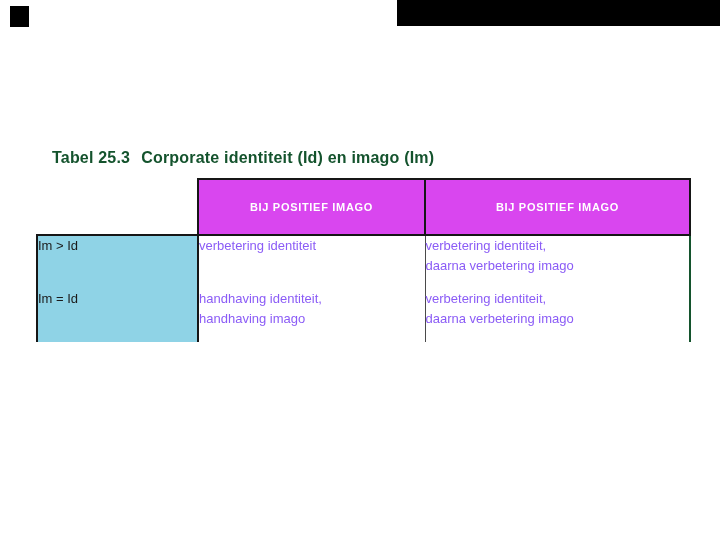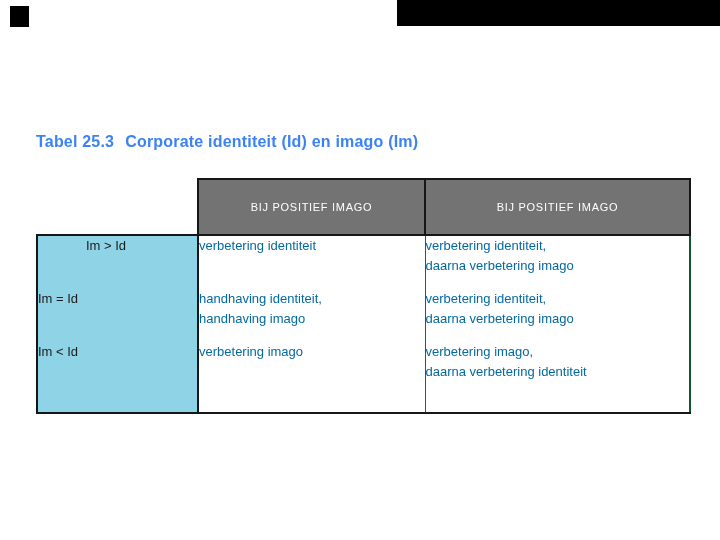--- a/index.html
+++ b/index.html
@@ -4,45 +4,45 @@
 <style>
   html,body{margin:0;padding:0;background:#ffffff;}
   .slide{
     position:relative;width:720px;height:540px;background:#ffffff;overflow:hidden;
     font-family:"Liberation Sans",sans-serif;color:#1b1b1b;
   }
   .blk{position:absolute;background:#000000;}
   .blk.sq{left:10px;top:6px;width:19px;height:21px;}
   .blk.bar{left:397px;top:0;width:323px;height:26px;}
   .title{
-    position:absolute;left:36px;top:133px;margin:0;
-    font-size:16px;font-weight:bold;color:#3b82f6;letter-spacing:0.2px;white-space:nowrap;
+    position:absolute;left:36px;top:133px;margin:16px;
+    font-size:16px;font-weight:bold;color:#14532d;letter-spacing:0.2px;white-space:nowrap;
   }
   .title .t-label{margin-right:11px;}
   table.tbl{
     position:absolute;left:36px;top:178px;
     border-collapse:collapse;table-layout:fixed;border-spacing:0;
   }
   .tbl td,.tbl th{padding:0;}
   .corner{background:transparent;border:none;}
   .hcell{
-    background:#737373;color:#ffffff;
-    font-size:11px;font-weight:normal;letter-spacing:0.7px;
+    background:#d946ef;color:#ffffff;
+    font-size:11px;font-weight:bold;letter-spacing:0.7px;
     text-align:center;vertical-align:middle;height:54px;
     border:2px solid #161616;
   }
   .label{
     background:#8FD3E6;vertical-align:top;
     border-left:2px solid #161616;border-right:2px solid #161616;
     padding:10px 8px 0 8px;font-size:13px;line-height:20px;color:#1b1b1b;
   }
-  tr.r1 .label{border-top:2px solid #161616;padding-left:48px;}
+  tr.r1 .label{border-top:2px solid #161616;}
   .cell{
     background:#ffffff;vertical-align:top;
-    padding:10px 8px 0 8px;font-size:13px;line-height:20px;color:#0369a1;
+    padding:10px 8px 0 8px;font-size:13px;line-height:20px;color:#8b5cf6;
     white-space:pre-line;
   }
   .cell.pos{border-right:1px solid #4a4a4a;}
   .cell.neg{border-right:2px solid #14532d;}
   tr.r1 td{height:53px;}
   tr.r2 td{height:53px;margin-left:41px;}
   tr.r3 td{height:70px;}
   tr.r3 .label,tr.r3 .cell{border-bottom:2px solid #161616;}
 </style>
 </head>
@@ -73,22 +73,16 @@
         <td class="cell neg">verbetering identiteit,
 daarna verbetering imago</td>
       </tr>
       <tr class="r2">
         <td class="label">Im = Id</td>
         <td class="cell pos">handhaving identiteit,
 handhaving imago</td>
         <td class="cell neg">verbetering identiteit,
 daarna verbetering imago</td>
       </tr>
-      <tr class="r3">
-        <td class="label">Im &lt; Id</td>
-        <td class="cell pos">verbetering imago</td>
-        <td class="cell neg">verbetering imago,
-daarna verbetering identiteit</td>
-      </tr>
     </tbody>
   </table>
 
 </div>
 
 </body></html>

